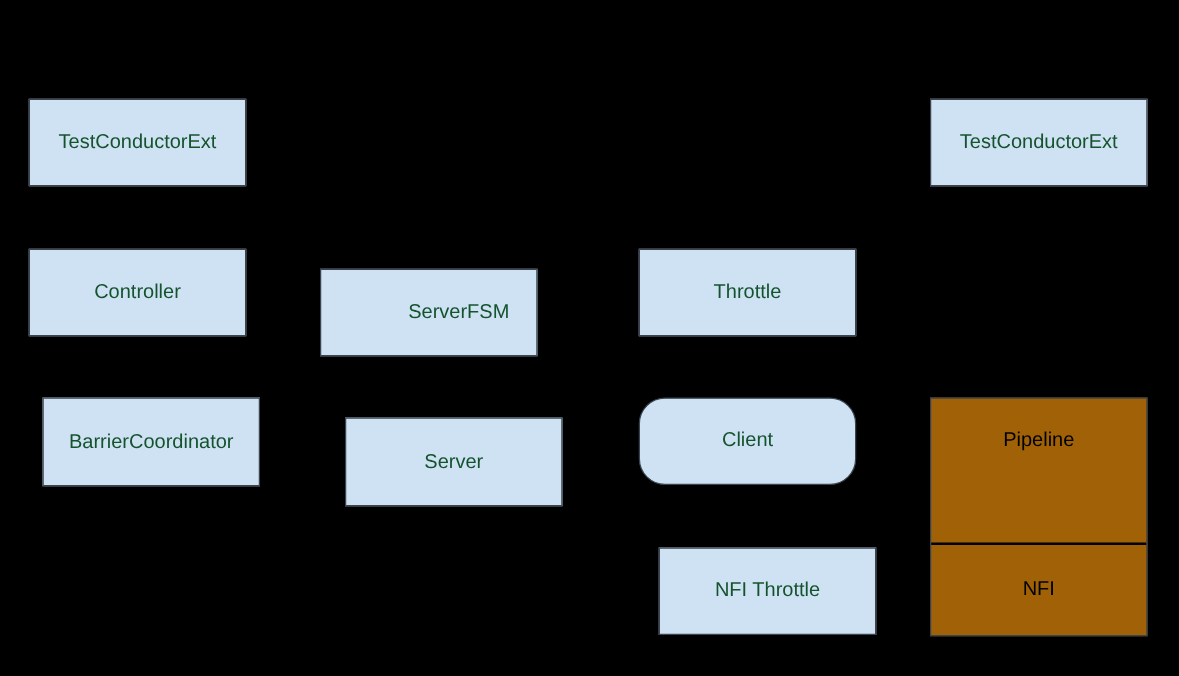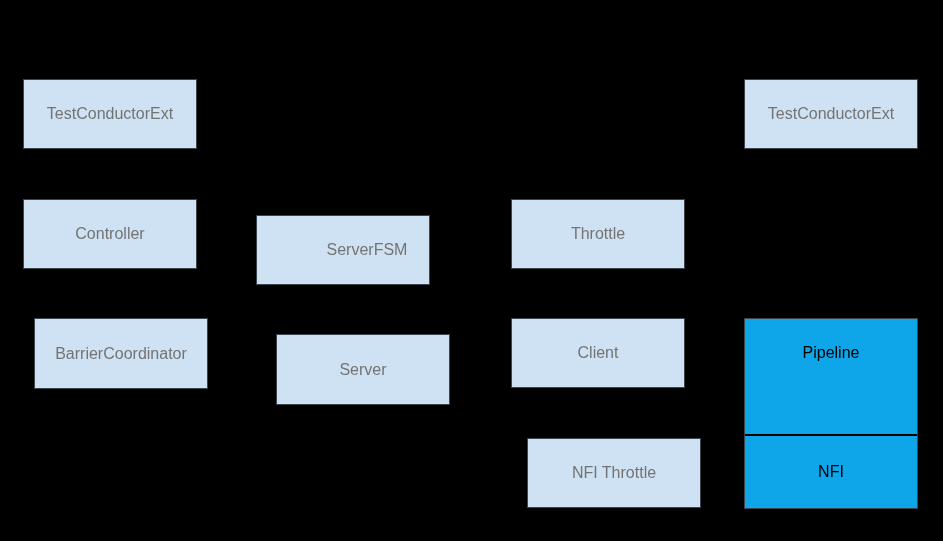--- a/index.html
+++ b/index.html
@@ -13,49 +13,49 @@
     width: 943px;
     height: 541px;
     background: #000000;
     overflow: hidden;
   }
   .node {
     position: absolute;
     box-sizing: border-box;
     background: #cfe2f3;
     border: 1.5px solid #3a4550;
-    color: #737373;
+    color: #14532d;
     font-size: 16px;
     display: flex;
     align-items: center;
     justify-content: center;
     text-align: center;
   }
   .node .label { white-space: nowrap; }
 
   
   #n-tce-left      { left: 23px;  top: 79px;  width: 174px; height: 70px; }
   #n-controller    { left: 23px;  top: 199px; width: 174px; height: 70px; }
   #n-barrier       { left: 34px;  top: 318px; width: 174px; height: 71px; }
   
   #n-serverfsm     { left: 256px; top: 215px; width: 174px; height: 70px; padding-left: 48px; }
   #n-server        { left: 256px; top: 334px; width: 174px; height: 71px; margin-left: 20px; }
   
   #n-clientfsm     { left: 511px; top: 199px; width: 174px; height: 70px; }
-  #n-client        { left: 511px; top: 318px; width: 174px; height: 70px; }
+  #n-client        { left: 511px; top: 318px; width: 174px; height: 70px; border-radius: 21px; }
   #n-nfithrottle   { left: 511px; top: 438px; width: 174px; height: 70px; margin-left: 16px; }
   
   #n-tce-right     { left: 744px; top: 79px;  width: 174px; height: 70px; }
 
   
   #n-stack {
     position: absolute;
     left: 744px; top: 318px; width: 174px; height: 191px;
     box-sizing: border-box;
-    background: #0ea5e9;
+    background: #a16207;
     border: 1.5px solid #3a4550;
     display: flex;
     flex-direction: column;
     color: #000000;
     font-size: 16px;
   }
   #comp-pipeline {
     height: 117px;
     box-sizing: border-box;
     border-bottom: 2px solid #000000;

